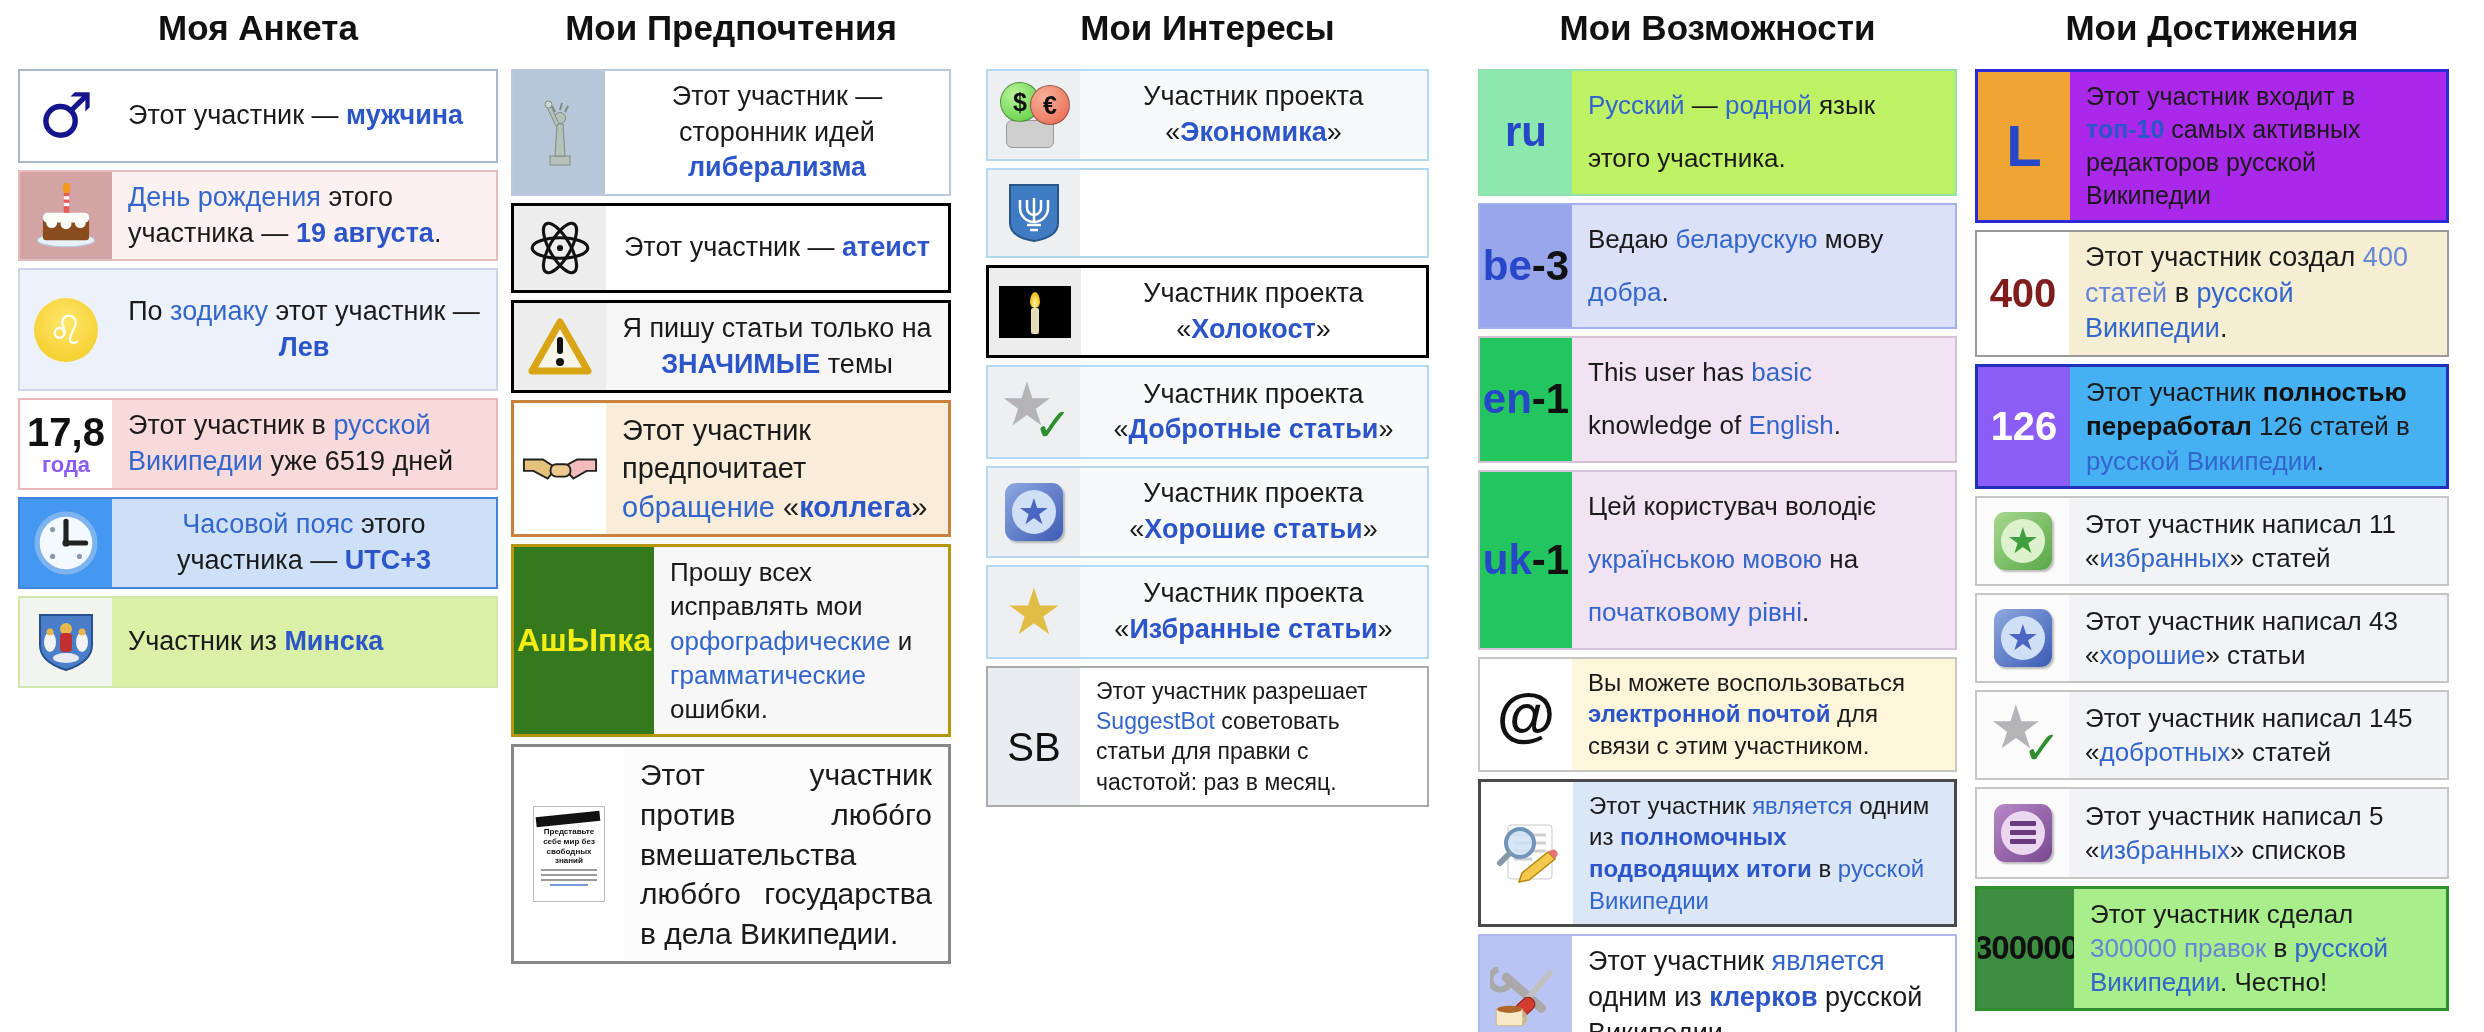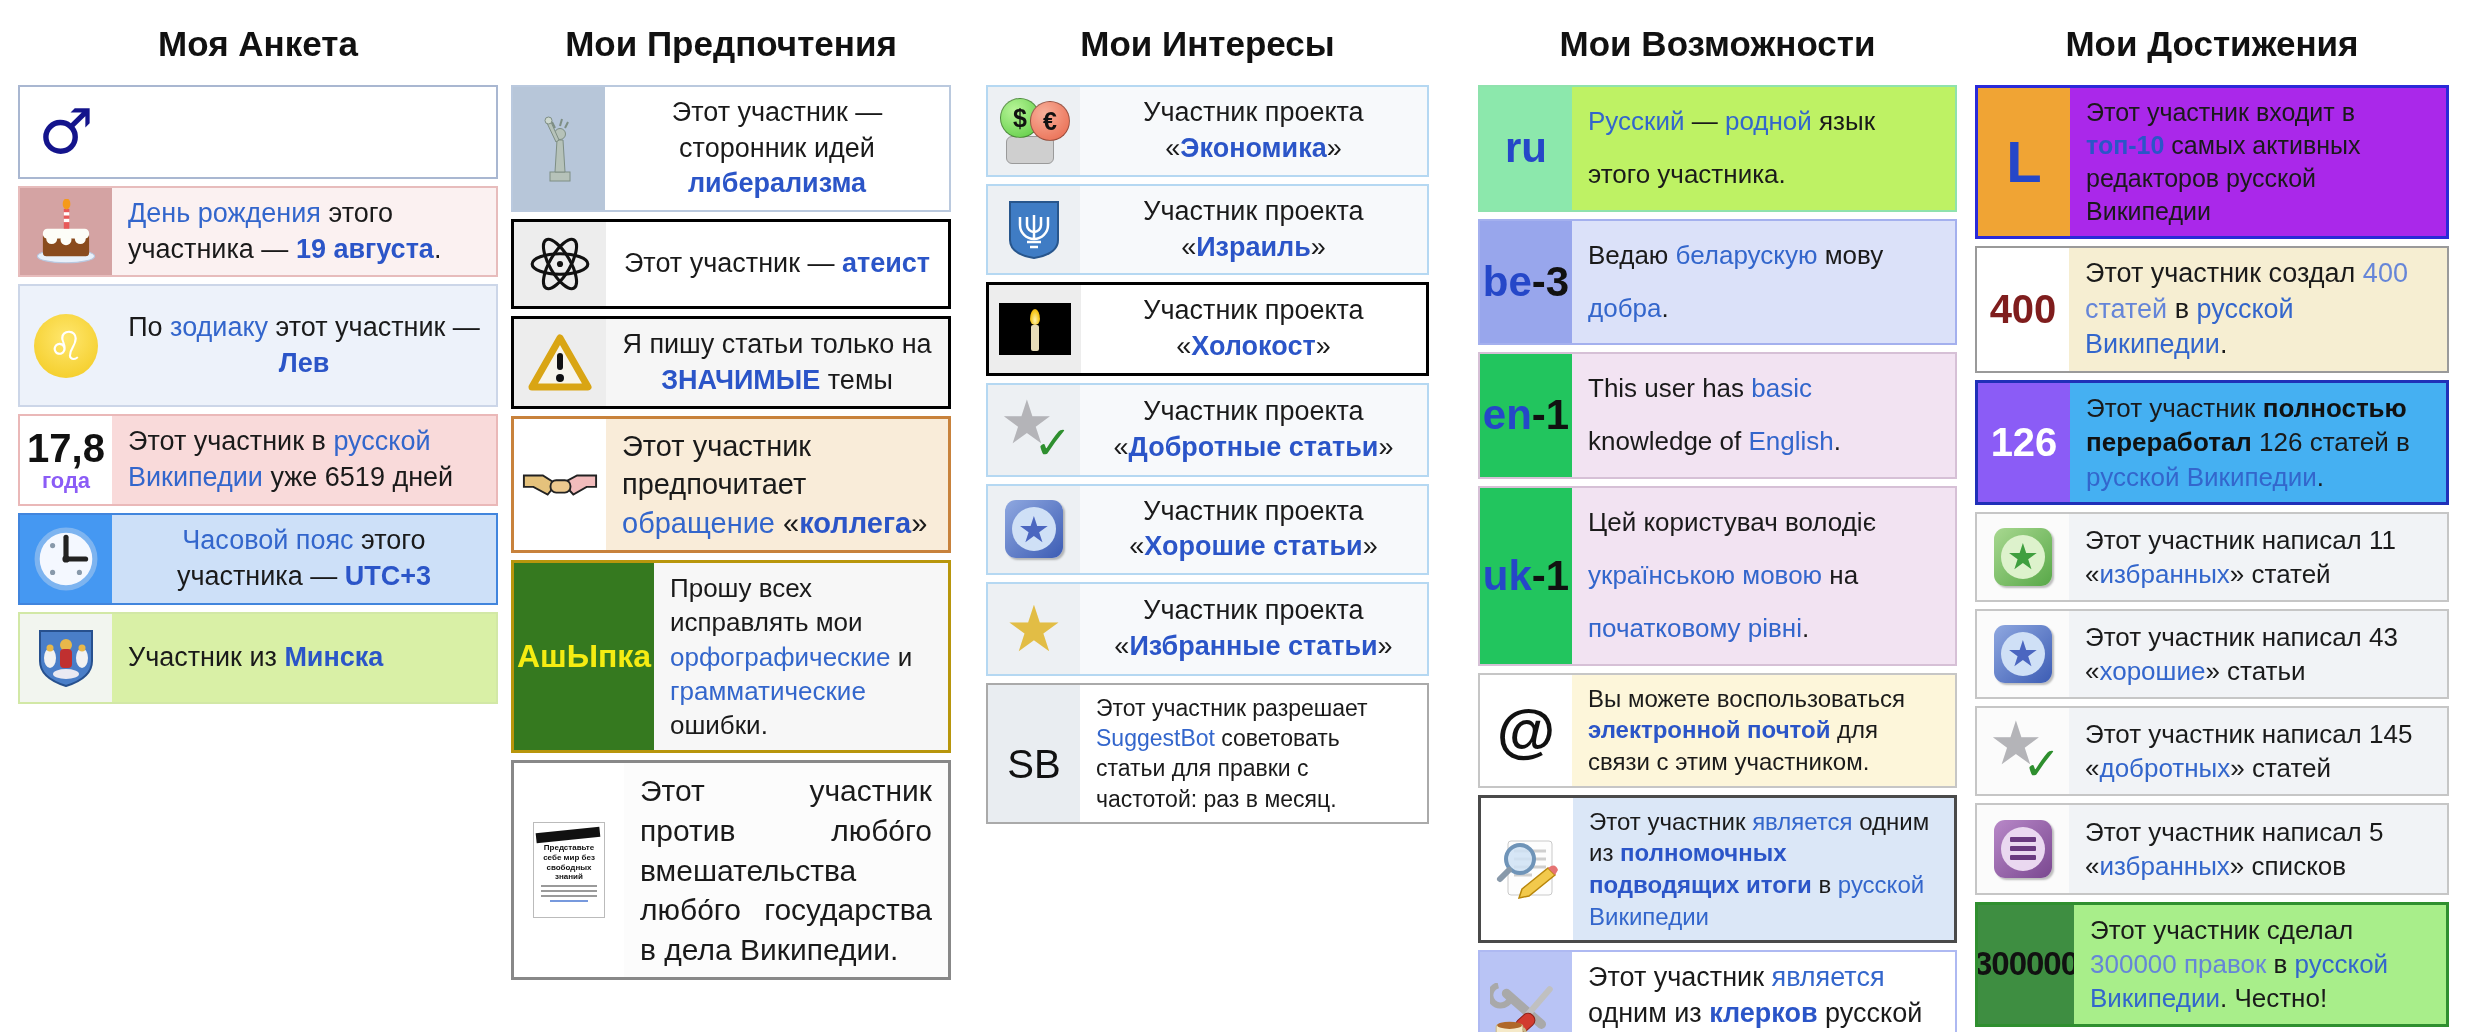--- a/index.html
+++ b/index.html
@@ -5,21 +5,21 @@
   html,body{margin:0;padding:0;background:#fff;}
   .page{position:relative;width:2484px;height:1032px;background:#fff;overflow:hidden;
         font-family:"Liberation Sans","DejaVu Sans",sans-serif;color:#1a1a1a;}
   .cols{display:flex;align-items:flex-start;}
   .col{flex:none;}
   .col1{width:480px;margin-left:18px;}
   .col2{width:440px;margin-left:13px;}
   .col3{width:443px;margin-left:35px;}
   .col4{width:479px;margin-left:49px;}
   .col5{width:474px;margin-left:18px;}
-  h2.colhead{font-size:35px;font-weight:bold;text-align:center;margin:24px 0 21px 0;color:#111;}
+  h2.colhead{font-size:35px;font-weight:bold;text-align:center;margin:8px 0 21px 0;color:#111;}
   
   .bx{display:flex;align-items:stretch;border:2px solid #bbb;margin-bottom:7px;box-sizing:border-box;}
   .ic{flex:none;width:92px;display:flex;align-items:center;justify-content:center;overflow:hidden;}
   .tx{flex:1;display:flex;align-items:center;padding:8px 16px;font-size:27px;line-height:1.32;}
   .tx .inner{width:100%;}
   .ctr .tx .inner{text-align:center;}
   .jst .tx .inner{text-align:justify;}
   
   .h88{min-height:88px}.h90{min-height:90px}.h92{min-height:92px}.h94{min-height:94px}
   .h99{min-height:99px}.h102{min-height:102px}.h107{min-height:107px}.h112{min-height:112px}
@@ -115,20 +115,23 @@
 <div class="page">
 <div class="cols">
 
   <div class="col col1">
     <h2 class="colhead">Моя Анкета</h2>
 
     <div class="bx ub-gender h94">
       <div class="ic">
         <span class="g-male">♂</span>
       </div>
+      <div class="tx">
+            <span class="inner"><span class="seg-p">Этот участник — </span><span class="seg-b">мужчина</span></span>
+          </div>
     </div>
 
     <div class="bx ub-bday h90">
       <div class="ic">
         <svg width="66" height="66" viewBox="0 0 60 60">
           <ellipse cx="30" cy="52" rx="26" ry="6" fill="#e8f0fa" stroke="#b8c8e0"></ellipse>
           <rect x="9" y="31" width="42" height="21" rx="3" fill="#8a4b1e"></rect>
           <rect x="9" y="27" width="42" height="9" rx="4" fill="#fdfdf8"></rect>
           <circle cx="17" cy="36" r="5" fill="#fdfdf8"></circle>
               <circle cx="30" cy="37" r="5" fill="#fdfdf8"></circle>
@@ -312,23 +315,20 @@
           <path d="M4 4 h48 v38 q0 14 -24 18 q-24 -4 -24 -18 z" fill="#3f7cc4" stroke="#28568c" stroke-width="2"></path>
           <g stroke="#fff" stroke-width="2.5" fill="none">
             <path d="M28 17 v23"></path>
             <path d="M14 19 v8 a14 14 0 0 0 28 0 v-8"></path>
             <path d="M21 19 v8 a7 7 0 0 0 14 0 v-8"></path>
             <path d="M21 44 h14"></path>
                 <path d="M24 49 h8"></path>
           </g>
         </svg>
       </div>
-      <div class="tx">
-            <span class="inner"><span class="seg-p">Участник проекта «</span><span class="seg-b">Израиль</span><span class="seg-p">»</span></span>
-          </div>
     </div>
 
     <div class="bx ub-holo ctr h90">
       <div class="ic">
         <div class="g-candle">
           <div class="wax"></div>
           <div class="flame"></div>
         </div>
       </div>
       <div class="tx">

